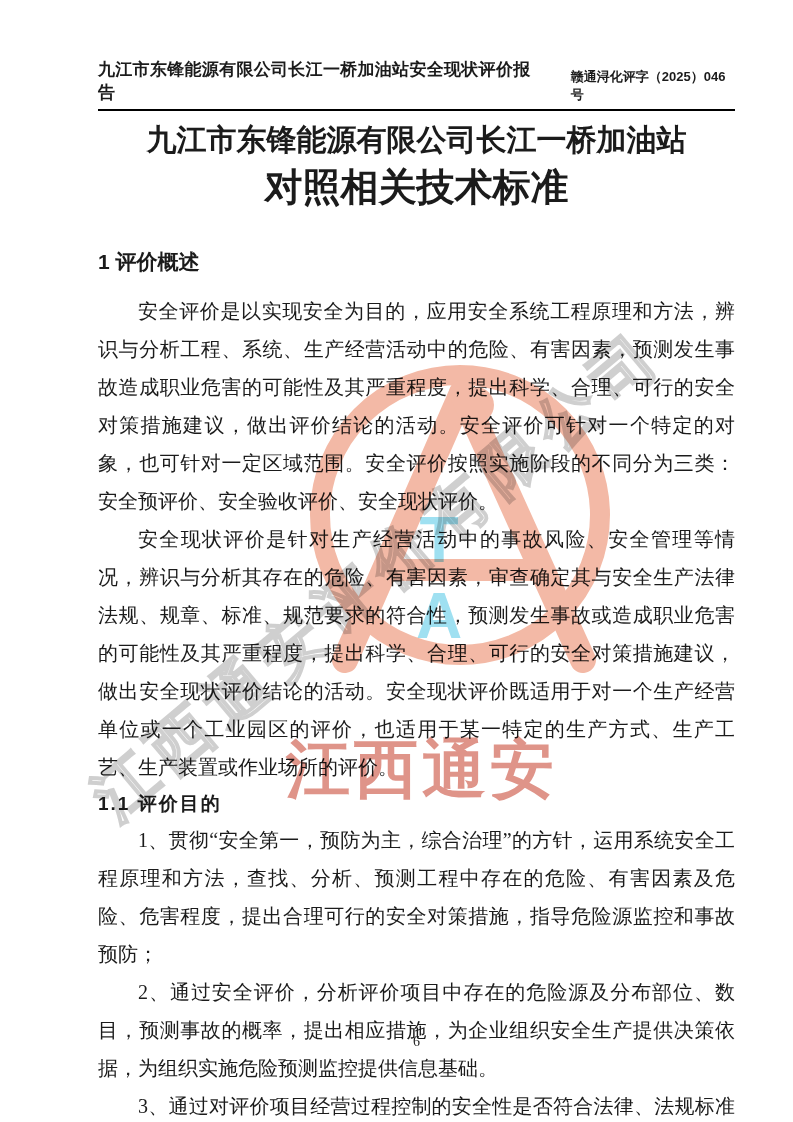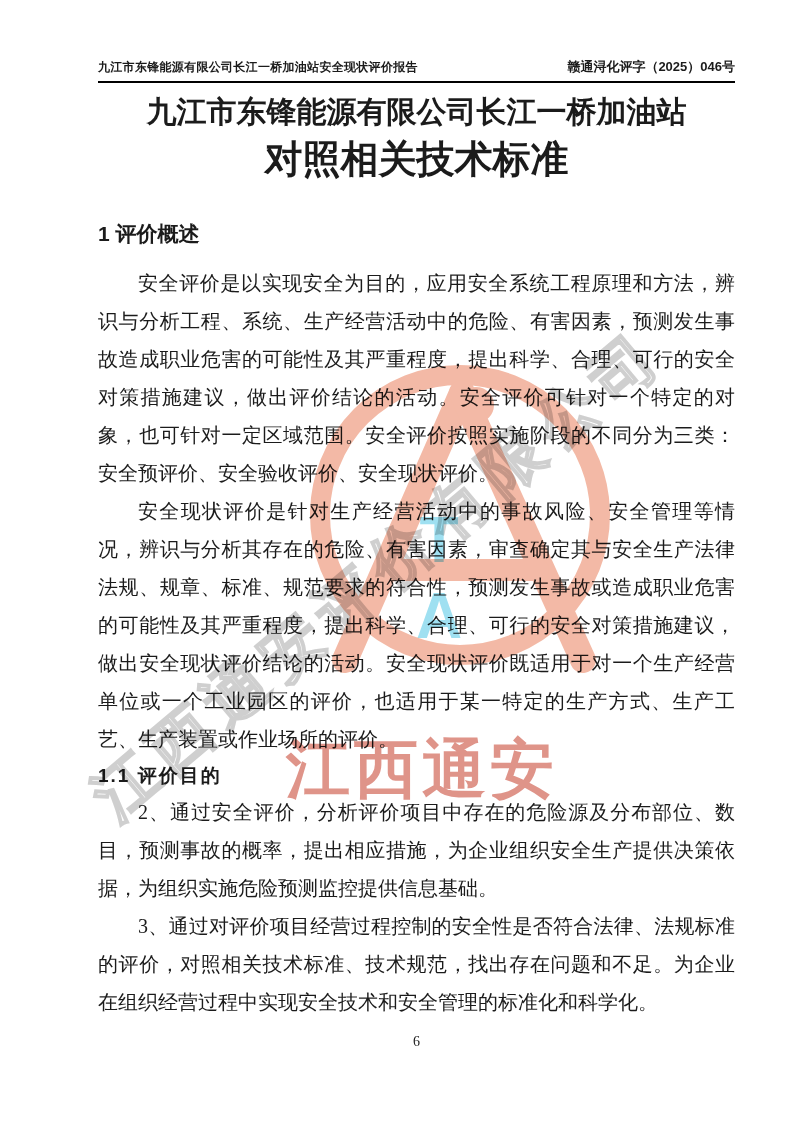--- a/index.html
+++ b/index.html
@@ -20,21 +20,21 @@
   
   .header{
     display:flex;
     justify-content:space-between;
     align-items:flex-end;
     border-bottom:2.5px solid #000;
     padding-bottom:5px;
   }
   .header-left{
     font-family:Liberation Mono, monospace;
-    font-size:12px;font-weight:600;letter-spacing:.3px;
+    font-size:17px;font-weight:600;letter-spacing:.3px;
   }
   .header-right{
     font-family:"Liberation Sans","DejaVu Sans",sans-serif;
     font-size:13px;font-weight:700;margin-left:32px;
   }
   
   .title-block{text-align:center;margin-top:8px;}
   .title-line1{
     font-size:30px;font-weight:700;line-height:42px;
     font-family:"Liberation Serif","DejaVu Serif",serif;
@@ -133,20 +133,21 @@
       <div class="title-line2">对照相关技术标准</div>
     </div>
 
     <div class="h2">1 评价概述</div>
 
     <p class="para">安全评价是以实现安全为目的，应用安全系统工程原理和方法，辨识与分析工程、系统、生产经营活动中的危险、有害因素，预测发生事故造成职业危害的可能性及其严重程度，提出科学、合理、可行的安全对策措施建议，做出评价结论的活动。安全评价可针对一个特定的对象，也可针对一定区域范围。安全评价按照实施阶段的不同分为三类：安全预评价、安全验收评价、安全现状评价。</p>
     <p class="para">安全现状评价是针对生产经营活动中的事故风险、安全管理等情况，辨识与分析其存在的危险、有害因素，审查确定其与安全生产法律法规、规章、标准、规范要求的符合性，预测发生事故或造成职业危害的可能性及其严重程度，提出科学、合理、可行的安全对策措施建议，做出安全现状评价结论的活动。安全现状评价既适用于对一个生产经营单位或一个工业园区的评价，也适用于某一特定的生产方式、生产工艺、生产装置或作业场所的评价。</p>
 
     <div class="h3">1.1 评价目的</div>
 
+    <p class="para">1、贯彻“安全第一，预防为主，综合治理”的方针，运用系统安全工程原理和方法，查找、分析、预测工程中存在的危险、有害因素及危险、危害程度，提出合理可行的安全对策措施，指导危险源监控和事故预防；</p>
     <p class="para">2、通过安全评价，分析评价项目中存在的危险源及分布部位、数目，预测事故的概率，提出相应措施，为企业组织安全生产提供决策依据，为组织实施危险预测监控提供信息基础。</p>
     <p class="para">3、通过对评价项目经营过程控制的安全性是否符合法律、法规标准的评价，对照相关技术标准、技术规范，找出存在问题和不足。为企业在组织经营过程中实现安全技术和安全管理的标准化和科学化。</p>
 
   </div>
 
   <div class="footer">6</div>
 
 </div>
 
 </body></html>

